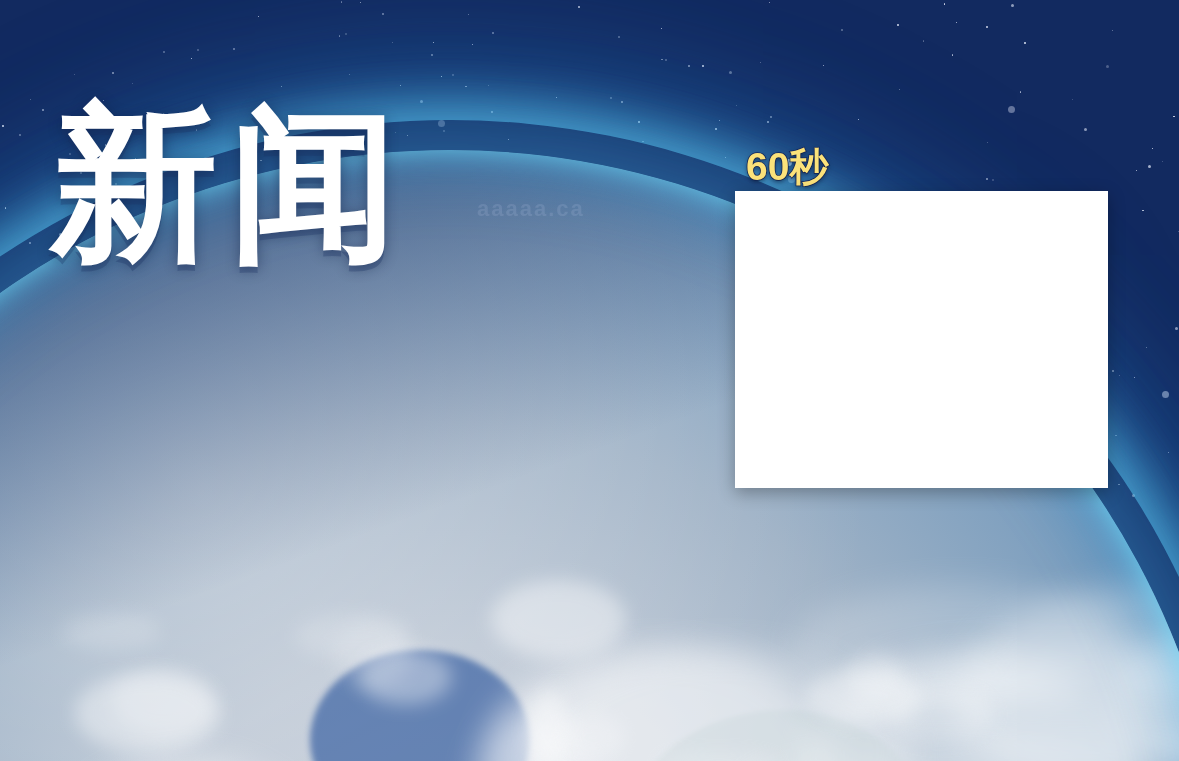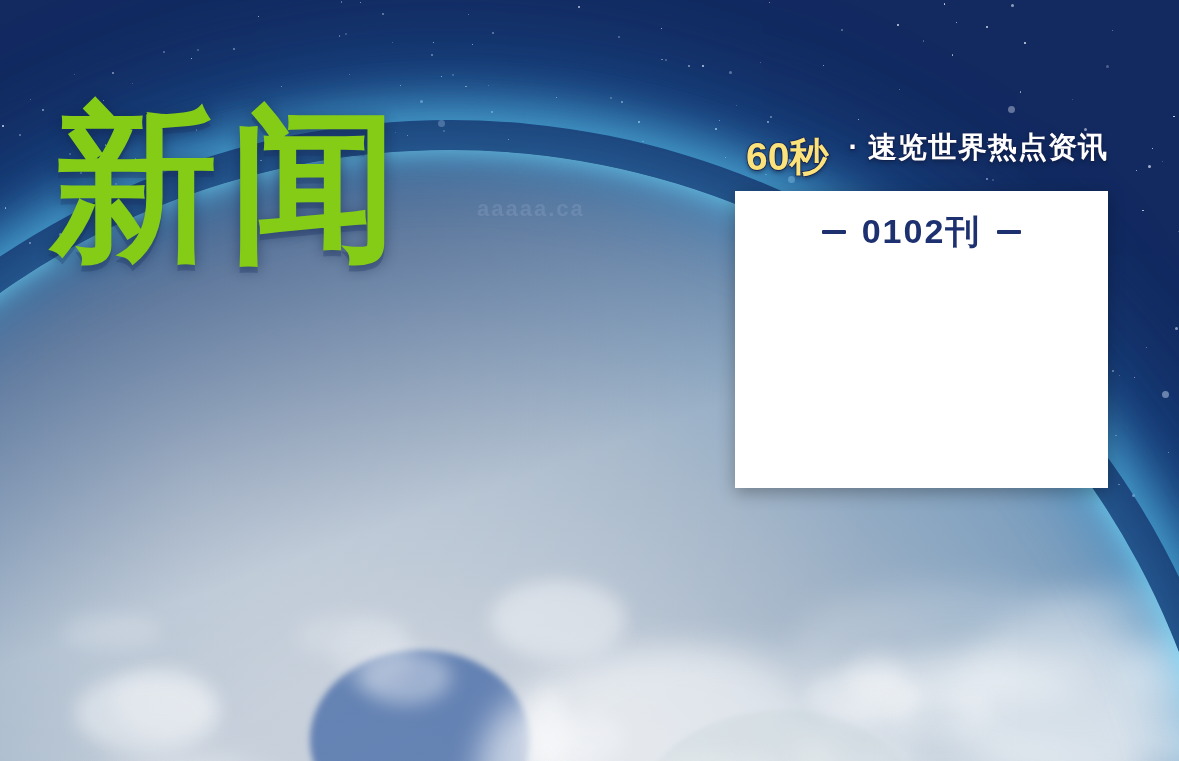--- a/index.html
+++ b/index.html
@@ -82,39 +82,39 @@
     line-height:.98;
   }
   .hl-top{
     font-size:160px; font-weight:700; letter-spacing:14px;
     color:#fbe585;
     text-shadow:0 5px 0 rgba(20,40,90,.35), 0 2px 10px rgba(10,25,60,.45);
   }
   .hl-bottom{
     margin-top:6px; margin-left:-8px;
     font-size:168px; font-weight:700; letter-spacing:12px;
-    color:#84cc16;
+    color:#ffffff;
     text-shadow:0 6px 0 rgba(25,50,100,.30), 0 3px 14px rgba(10,25,60,.45);
   }
 
   
   .date-pill{
     position:absolute; left:915px; top:64px;
     height:33px; padding:0 15px;
     display:flex; align-items:center; justify-content:center;
     background:#ffffff; border-radius:7px;
     font-size:21px; font-weight:700; color:#1d3170;
     letter-spacing:.5px;
     box-shadow:0 2px 7px rgba(0,0,0,.25);
   }
 
   
   .sixty-line{
-    position:absolute; left:746px; top:130px;
-    display:flex; align-items:flex-start; gap:20px;
+    position:absolute; left:746px; top:140px;
+    display:flex; align-items:flex-end; gap:3px;
     white-space:nowrap;
   }
   .sixty{
     font-size:39px; font-weight:700; color:#fbe27a;
     -webkit-text-stroke:1.5px #16255a;
     paint-order:stroke fill;
     text-shadow:0 2px 4px rgba(8,20,50,.6);
   }
   .slogan{
     font-size:29px; font-weight:700; color:#ffffff;
@@ -472,25 +472,19 @@
 
   <div class="watermark">aaaaa.ca</div>
 
   <div class="headline">
     <div class="hl-bottom">新闻</div>
   </div>
 
 
   <div class="sixty-line">
     <span class="sixty">60秒</span>
-    <span class="slogan">· 速览世界热点资讯</span>
   </div>
 
   <div class="info-card">
-    <div class="issue">
-      <span class="dash"></span>
-      <span>0102刊</span>
-      <span class="dash"></span>
-    </div>
   </div>
 
 
 </div>
 
 </body></html>

